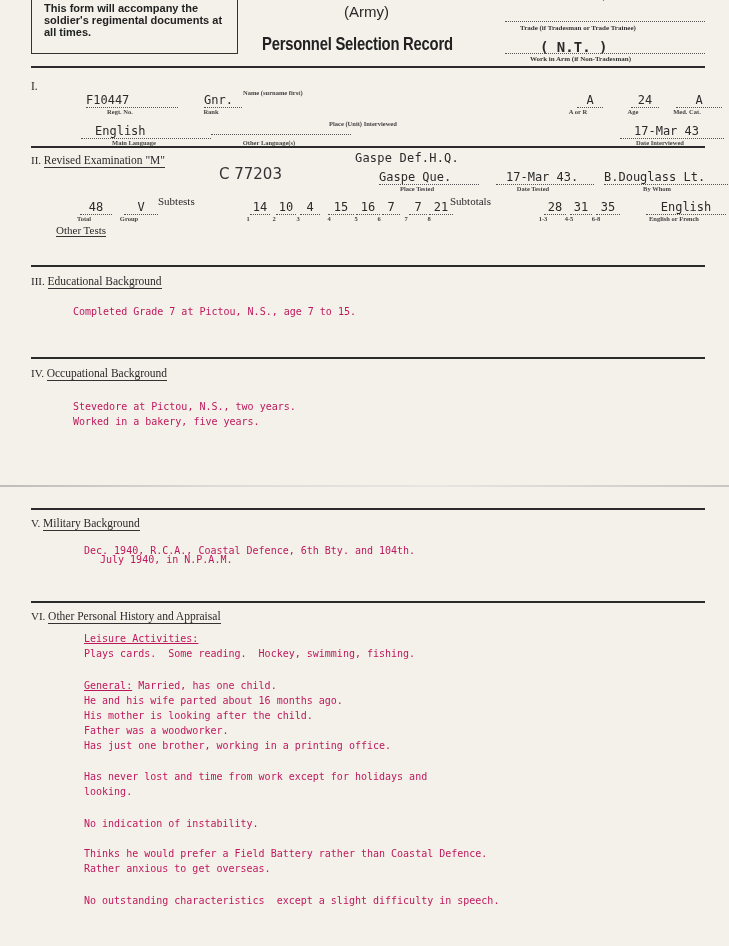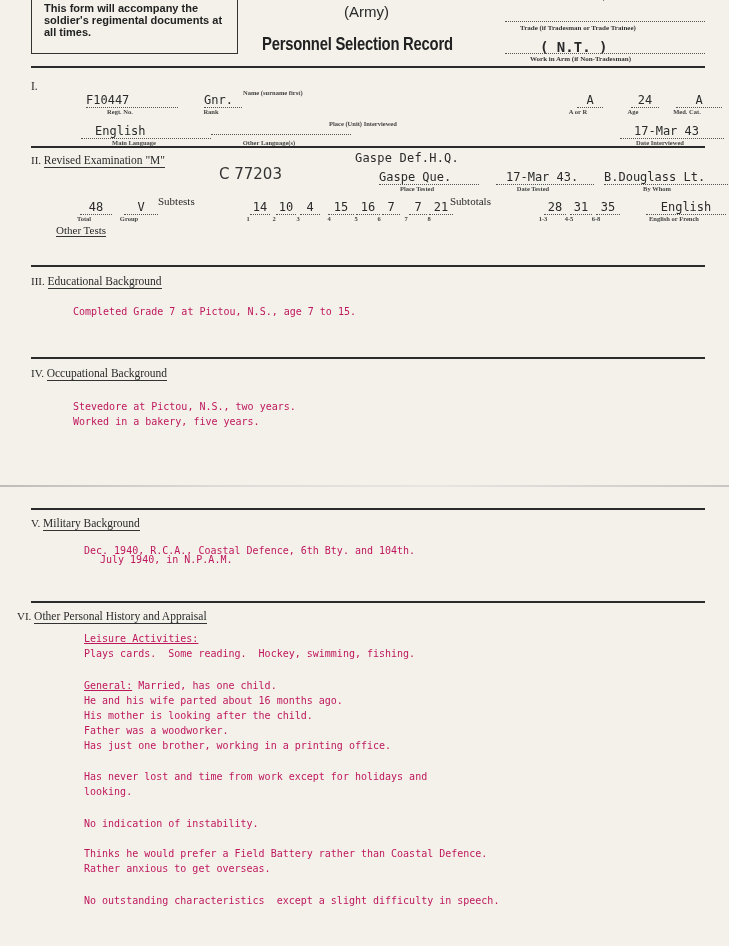--- a/index.html
+++ b/index.html
@@ -168,21 +168,21 @@
 <div class="abs rule" style="top:508px; width:674px;"></div>
 
 <div class="abs small-lab" style="left:31px; top:517px;">
   <span>V.</span>
   <span class="sec-head">Military Background</span>
 </div>
 <div class="abs body-text" style="left:100px; top:552px;">July 1940, in N.P.A.M.</div>
 <div class="abs body-text" style="left:84px; top:543px;">Dec. 1940, R.C.A., Coastal Defence, 6th Bty. and 104th.</div>
 <div class="abs rule" style="top:601px; width:674px;"></div>
 
-<div class="abs small-lab" style="left:17px; top:610px;">
+<div class="abs small-lab" style="left:31px; top:610px;">
   <span>VI.</span>
   <span class="sec-head">Other Personal History and Appraisal</span>
 </div>
 <div class="abs body-text ul" style="left:84px; top:631px;">Leisure Activities:</div>
 <div class="abs body-text" style="left:84px; top:646px;">Plays cards.  Some reading.  Hockey, swimming, fishing.</div>
 
 <div class="abs body-text" style="left:84px; top:678px;"><span class="ul">General:</span><span> Married, has one child.</span></div>
 <div class="abs body-text" style="left:84px; top:693px;">He and his wife parted about 16 months ago.</div>
 <div class="abs body-text" style="left:84px; top:708px;">His mother is looking after the child.</div>
 <div class="abs body-text" style="left:84px; top:723px;">Father was a woodworker.</div>

